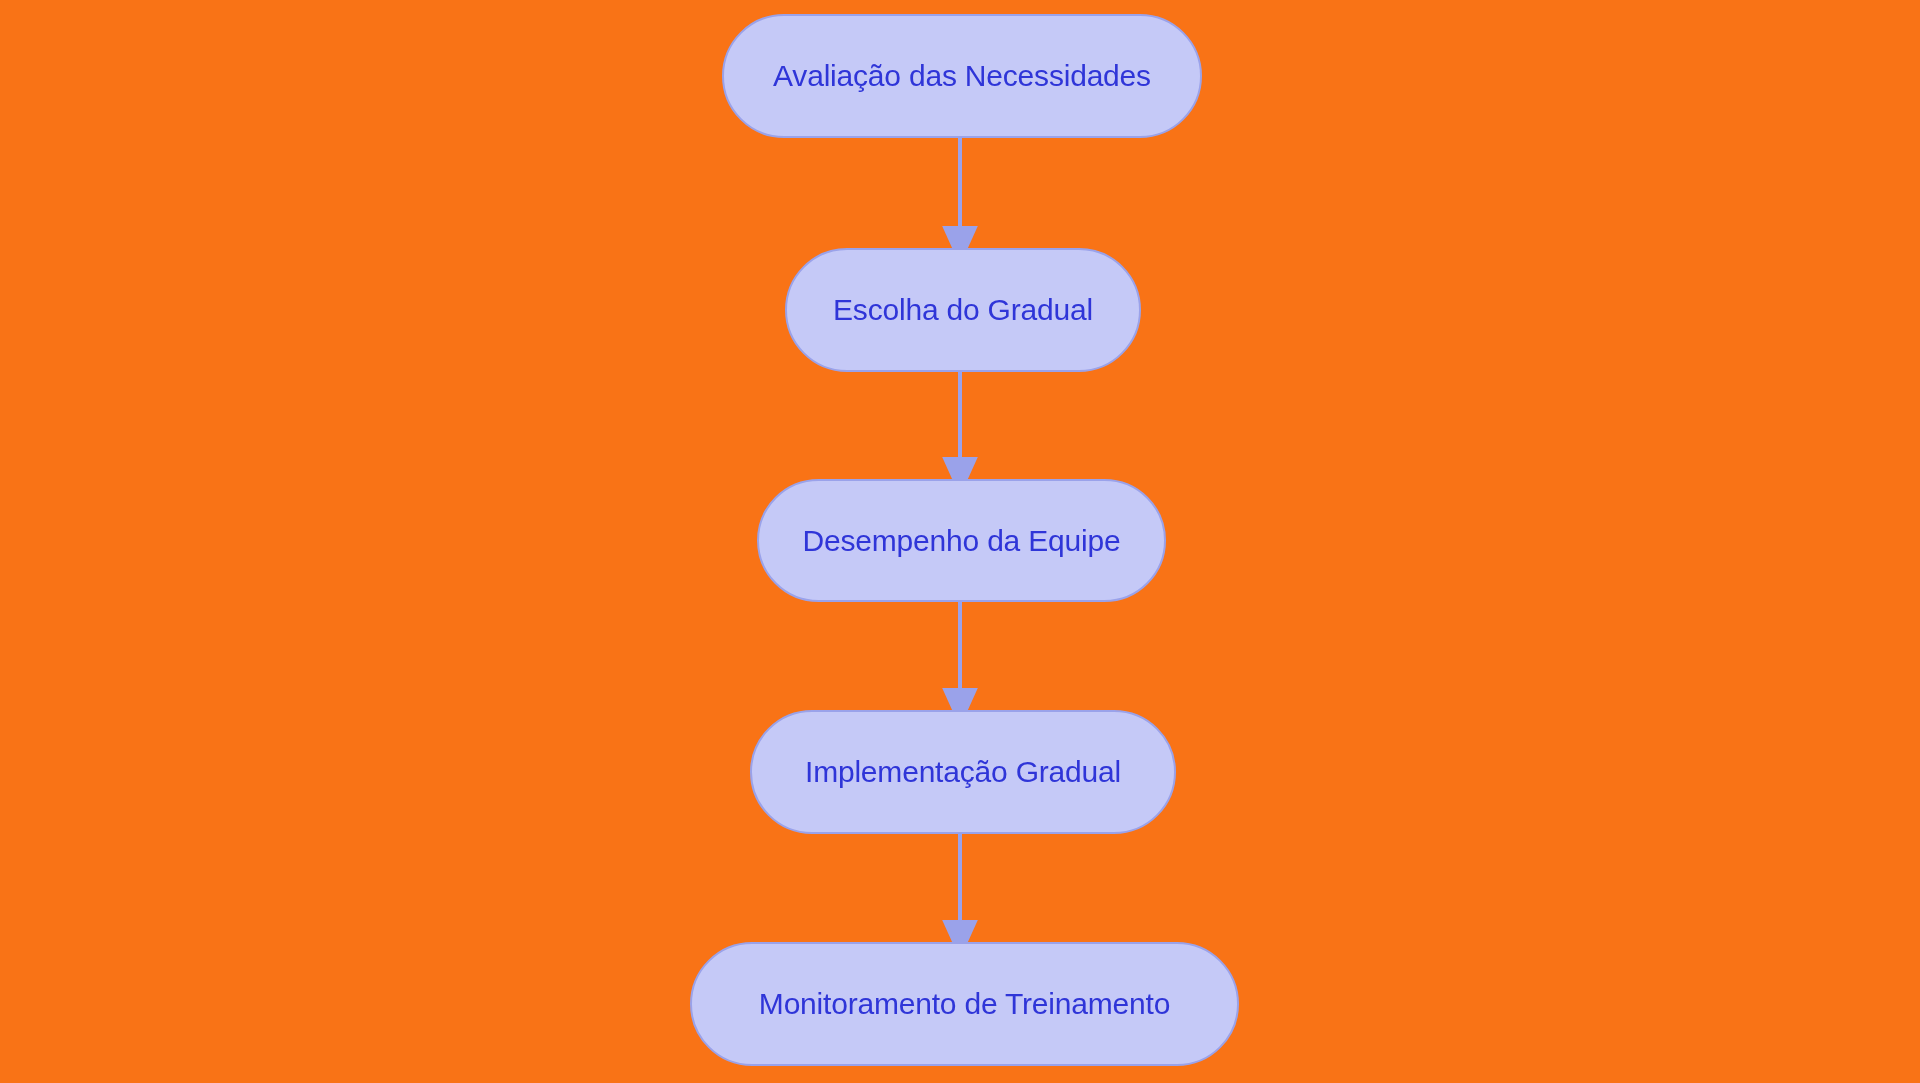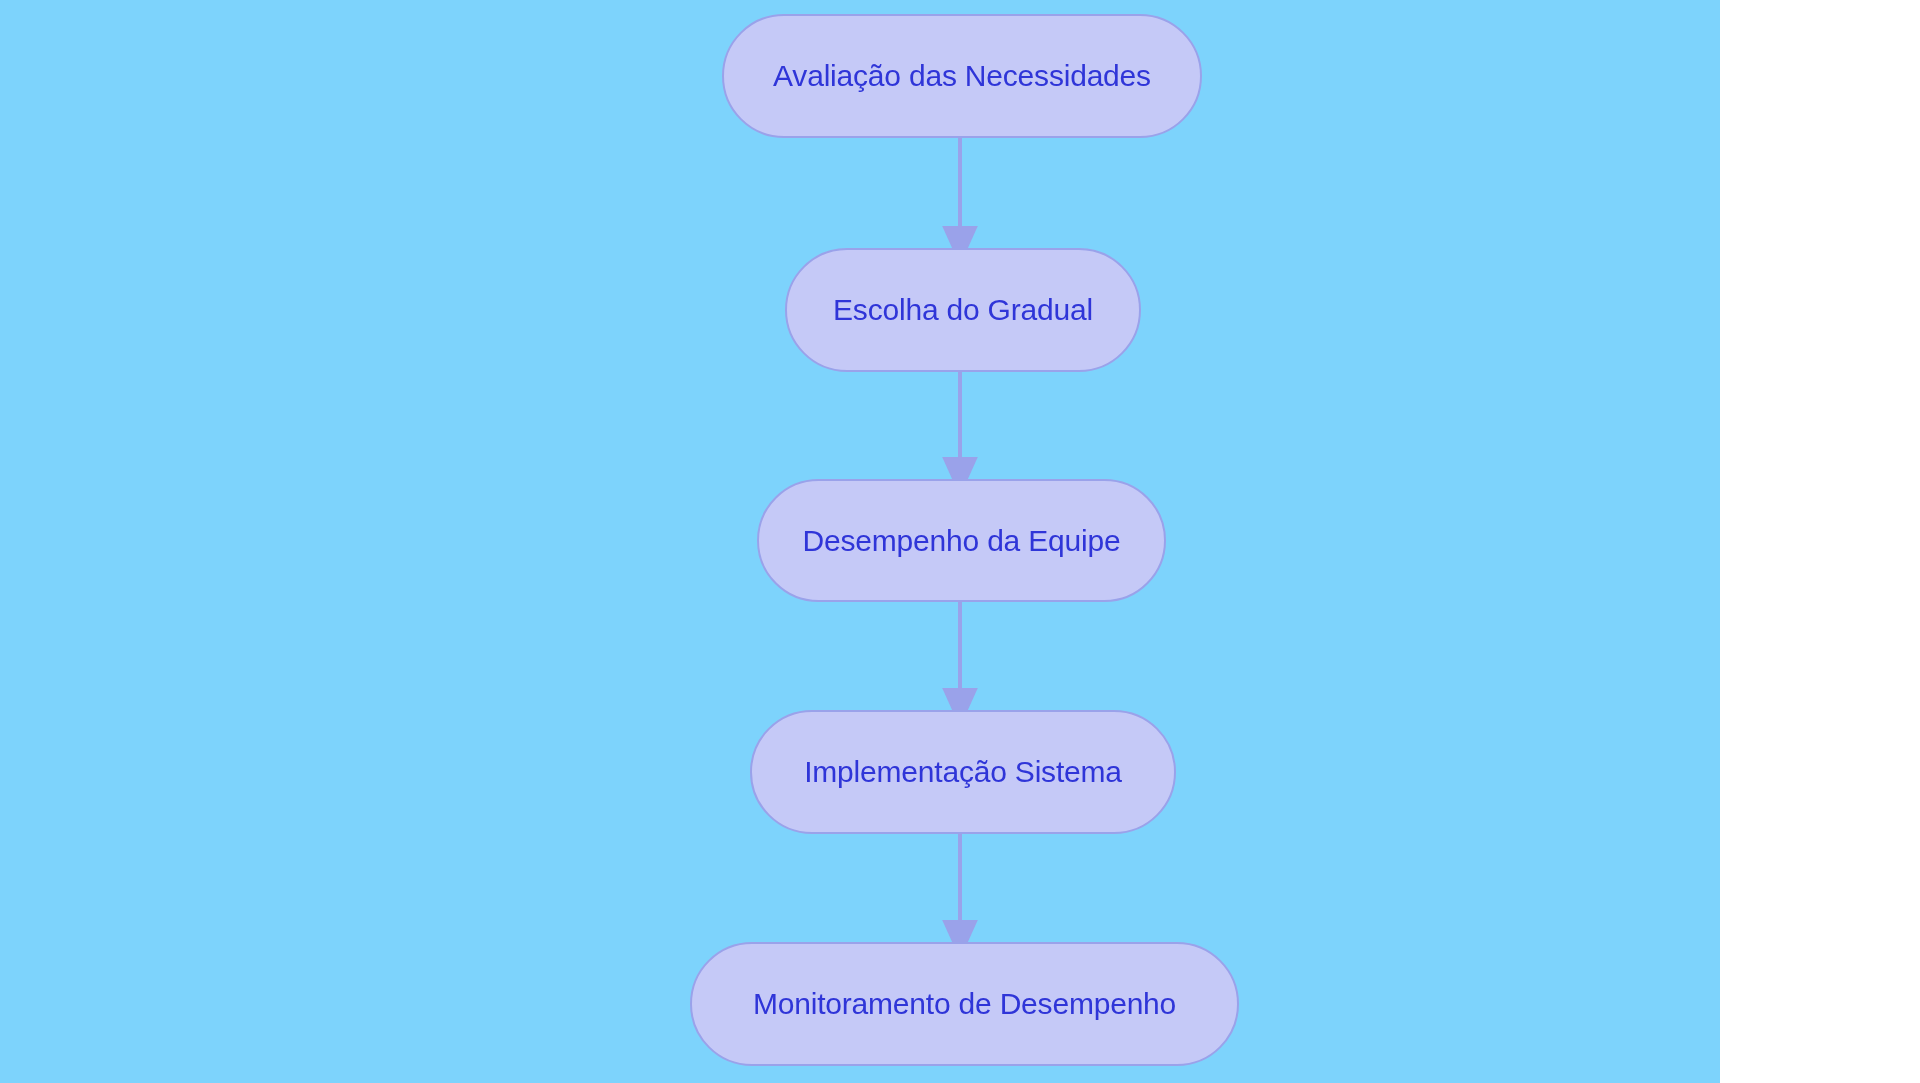--- a/index.html
+++ b/index.html
@@ -6,23 +6,23 @@
   html, body {
     margin: 0;
     padding: 0;
     background: #ffffff;
   }
   body {
     font-family: "Liberation Sans", sans-serif;
   }
   #canvas {
     position: relative;
-    width: 1720px;
+    width: 1920px;
     height: 1083px;
-    background: #7dd3fc;
+    background: #f97316;
     overflow: hidden;
   }
   #flow-svg {
     position: absolute;
     top: 0;
     left: 0;
     width: 1920px;
     height: 1083px;
   }
   .flow-node {
@@ -85,20 +85,20 @@
 
   <div class="flow-node node-2">
     <span class="node-label">Escolha do Gradual</span>
   </div>
 
   <div class="flow-node node-3">
     <span class="node-label">Desempenho da Equipe</span>
   </div>
 
   <div class="flow-node node-4">
-    <span class="node-label">Implementação Sistema</span>
+    <span class="node-label">Implementação Gradual</span>
   </div>
 
   <div class="flow-node node-5">
-    <span class="node-label">Monitoramento de Desempenho</span>
+    <span class="node-label">Monitoramento de Treinamento</span>
   </div>
 
 </div>
 
 </body></html>

